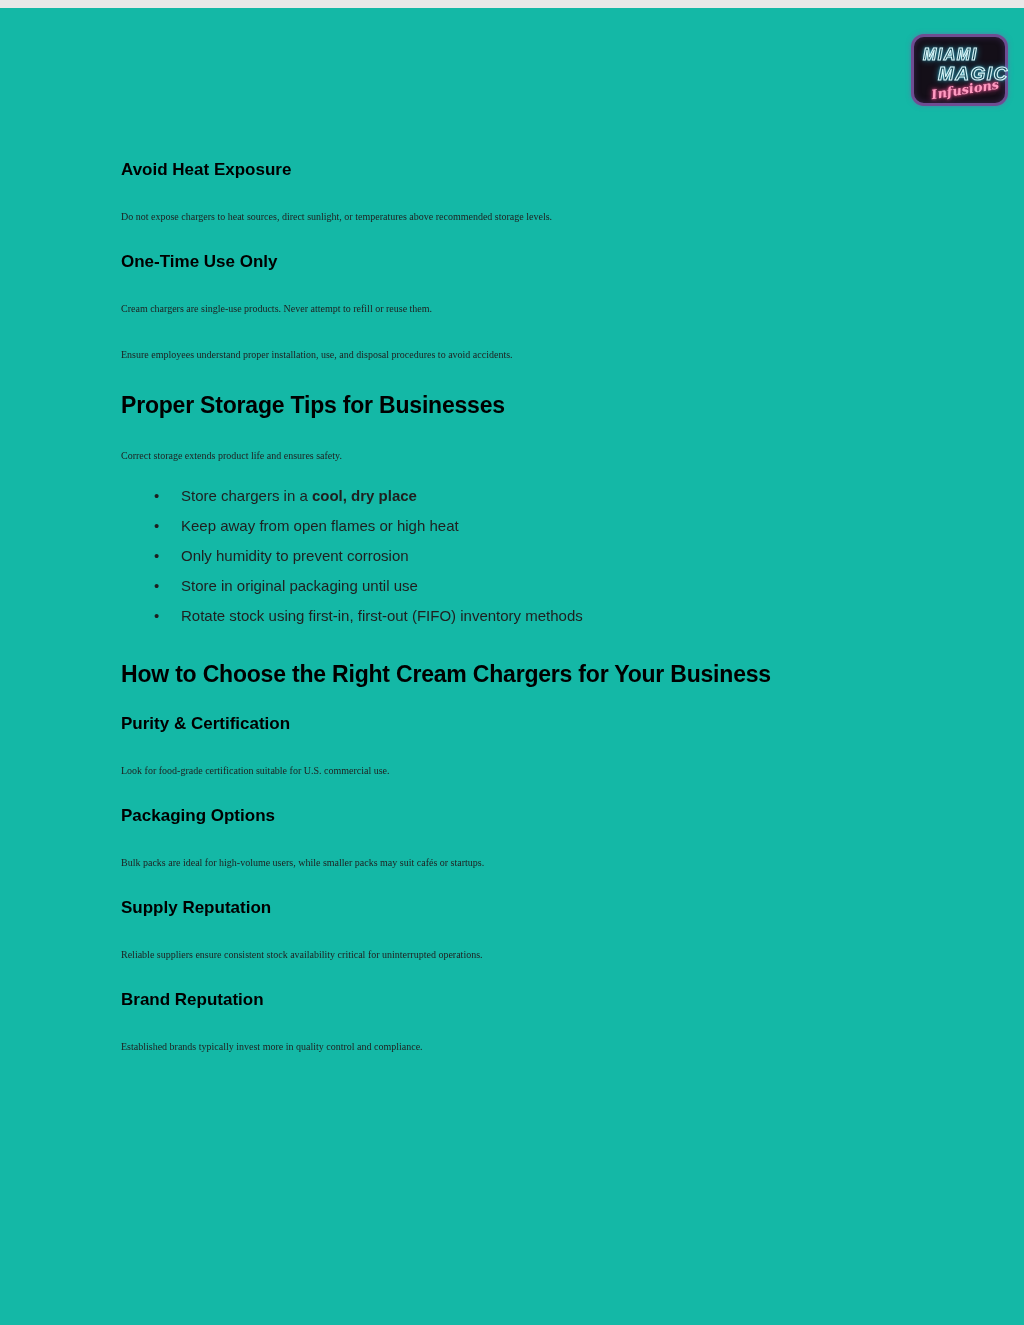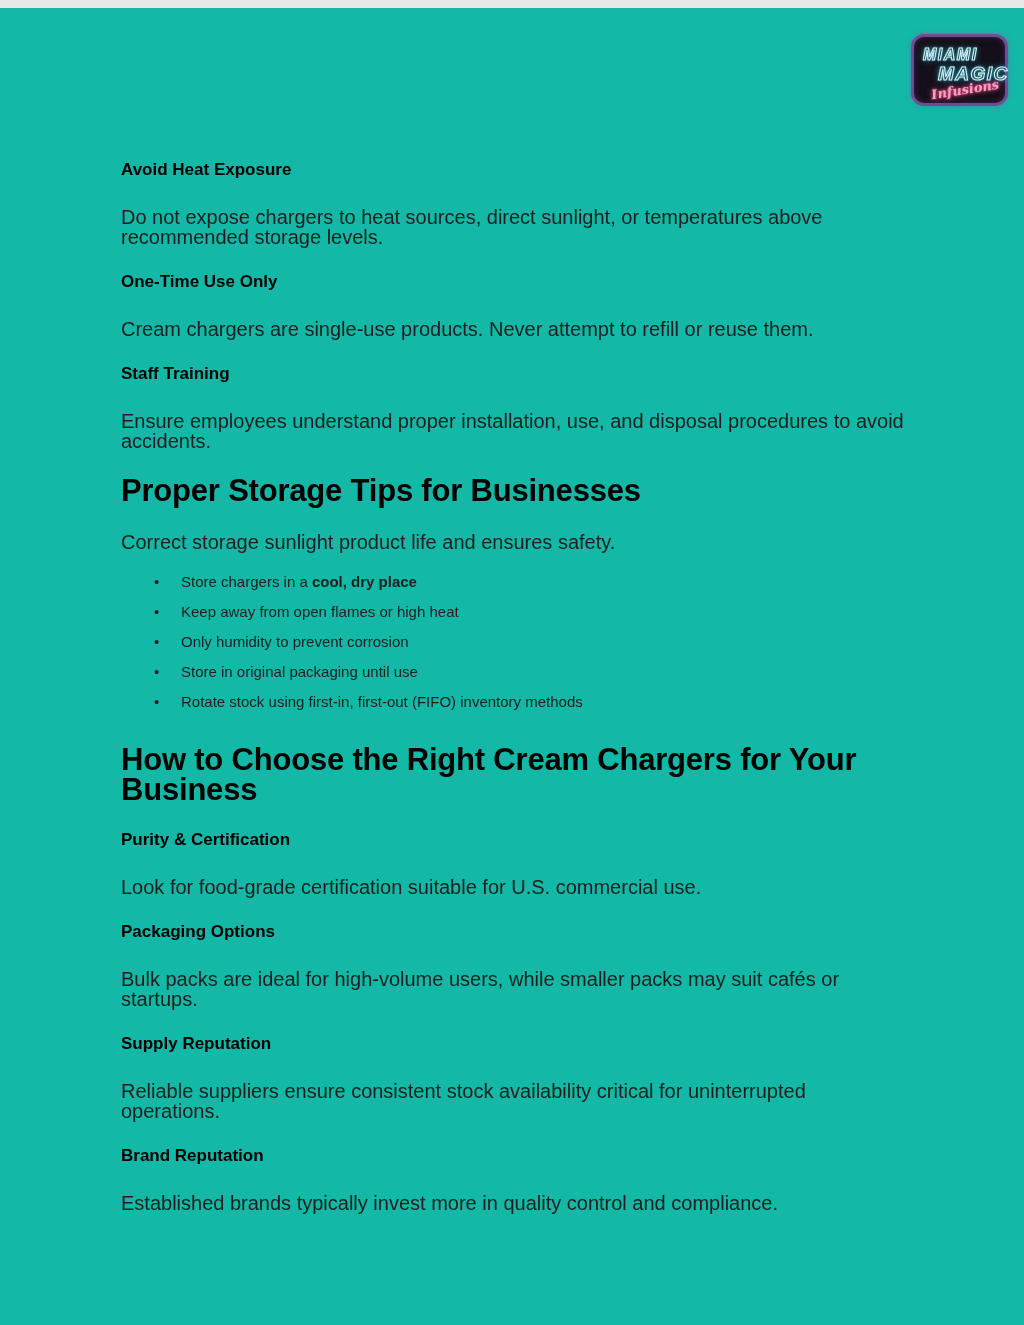--- a/index.html
+++ b/index.html
@@ -61,38 +61,39 @@
 
   
   .content {
     position: absolute;
     top: 0; left: 0;
     width: 1024px;
     padding: 127px 119px 0 121px;
   }
   h2.doc {
     margin: 25px 0 0;
-    font-size: 31px;
+    font-size: 23px;
     line-height: 30px;
     font-weight: 700;
     color: #000000;
     letter-spacing: -0.2px;
   }
   h3.doc {
     margin: 23px 0 0;
     font-size: 17px;
     line-height: 23px;
     font-weight: 700;
     color: #000000;
   }
   p.doc {
     margin: 26px 0 0;
-    font-size: 20px;
+    font-size: 10px;
     line-height: 20px;
     color: #1f1f1f;
+    font-family: Liberation Serif, serif;
   }
   ul.doc {
     margin: 20px 0 33px;
     padding: 0;
     list-style: none;
   }
   ul.doc li {
     position: relative;
     padding-left: 60px;
     margin-bottom: 10px;
@@ -121,25 +122,24 @@
   </div>
 
   <div class="content">
 
     <h3 class="doc">Avoid Heat Exposure</h3>
     <p class="doc">Do not expose chargers to heat sources, direct sunlight, or temperatures above recommended storage levels.</p>
 
     <h3 class="doc">One-Time Use Only</h3>
     <p class="doc">Cream chargers are single-use products. Never attempt to refill or reuse them.</p>
 
-    <h3 class="doc">Staff Training</h3>
     <p class="doc">Ensure employees understand proper installation, use, and disposal procedures to avoid accidents.</p>
 
     <h2 class="doc">Proper Storage Tips for Businesses</h2>
-    <p class="doc">Correct storage sunlight product life and ensures safety.</p>
+    <p class="doc">Correct storage extends product life and ensures safety.</p>
 
     <ul class="doc">
       <li>
         <span class="bullet-dot">•</span>
         <span>Store chargers in a </span><span class="b">cool, dry place</span>
       </li>
       <li>
         <span class="bullet-dot">•</span>
         <span>Keep away from open flames or high heat</span>
       </li>

